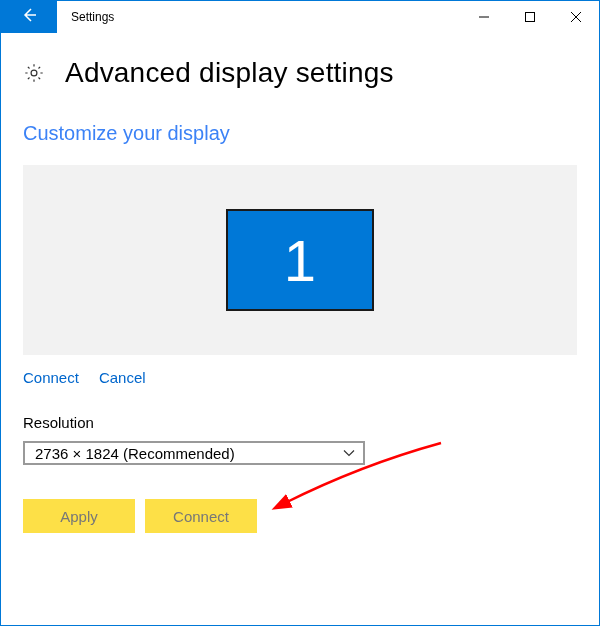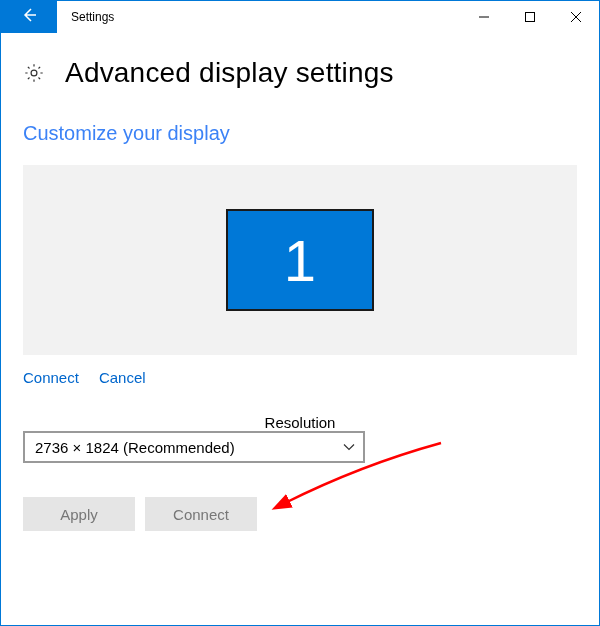--- a/index.html
+++ b/index.html
@@ -111,45 +111,45 @@
     }
     .link {
       color: #0066cc;
       font-size: 15px;
       cursor: pointer;
     }
     
     .field-label {
       font-size: 15px;
       color: #000;
-      text-align: center;
+      margin-bottom: 10px;
     }
     .dropdown {
       width: 342px;
-      height: 32px;
+      height: 24px;
       border: 2px solid #999999;
       display: flex;
       align-items: center;
       justify-content: space-between;
       padding: 0 8px 0 10px;
       font-size: 15px;
       cursor: pointer;
       margin-bottom: 34px;
       position: relative;
     }
     .chevron svg { width: 12px; height: 12px; stroke: #333; fill: none; stroke-width: 1.2; }
     
     .buttons {
       display: flex;
       gap: 10px;
     }
     .btn {
       width: 112px;
       height: 34px;
-      background: #e5e5e5;
+      background: #fde047;
       border: none;
       font-size: 15px;
       color: #777;
       display: flex;
       align-items: center;
       justify-content: center;
       cursor: default;
     }
     
     .arrow-annotation {

